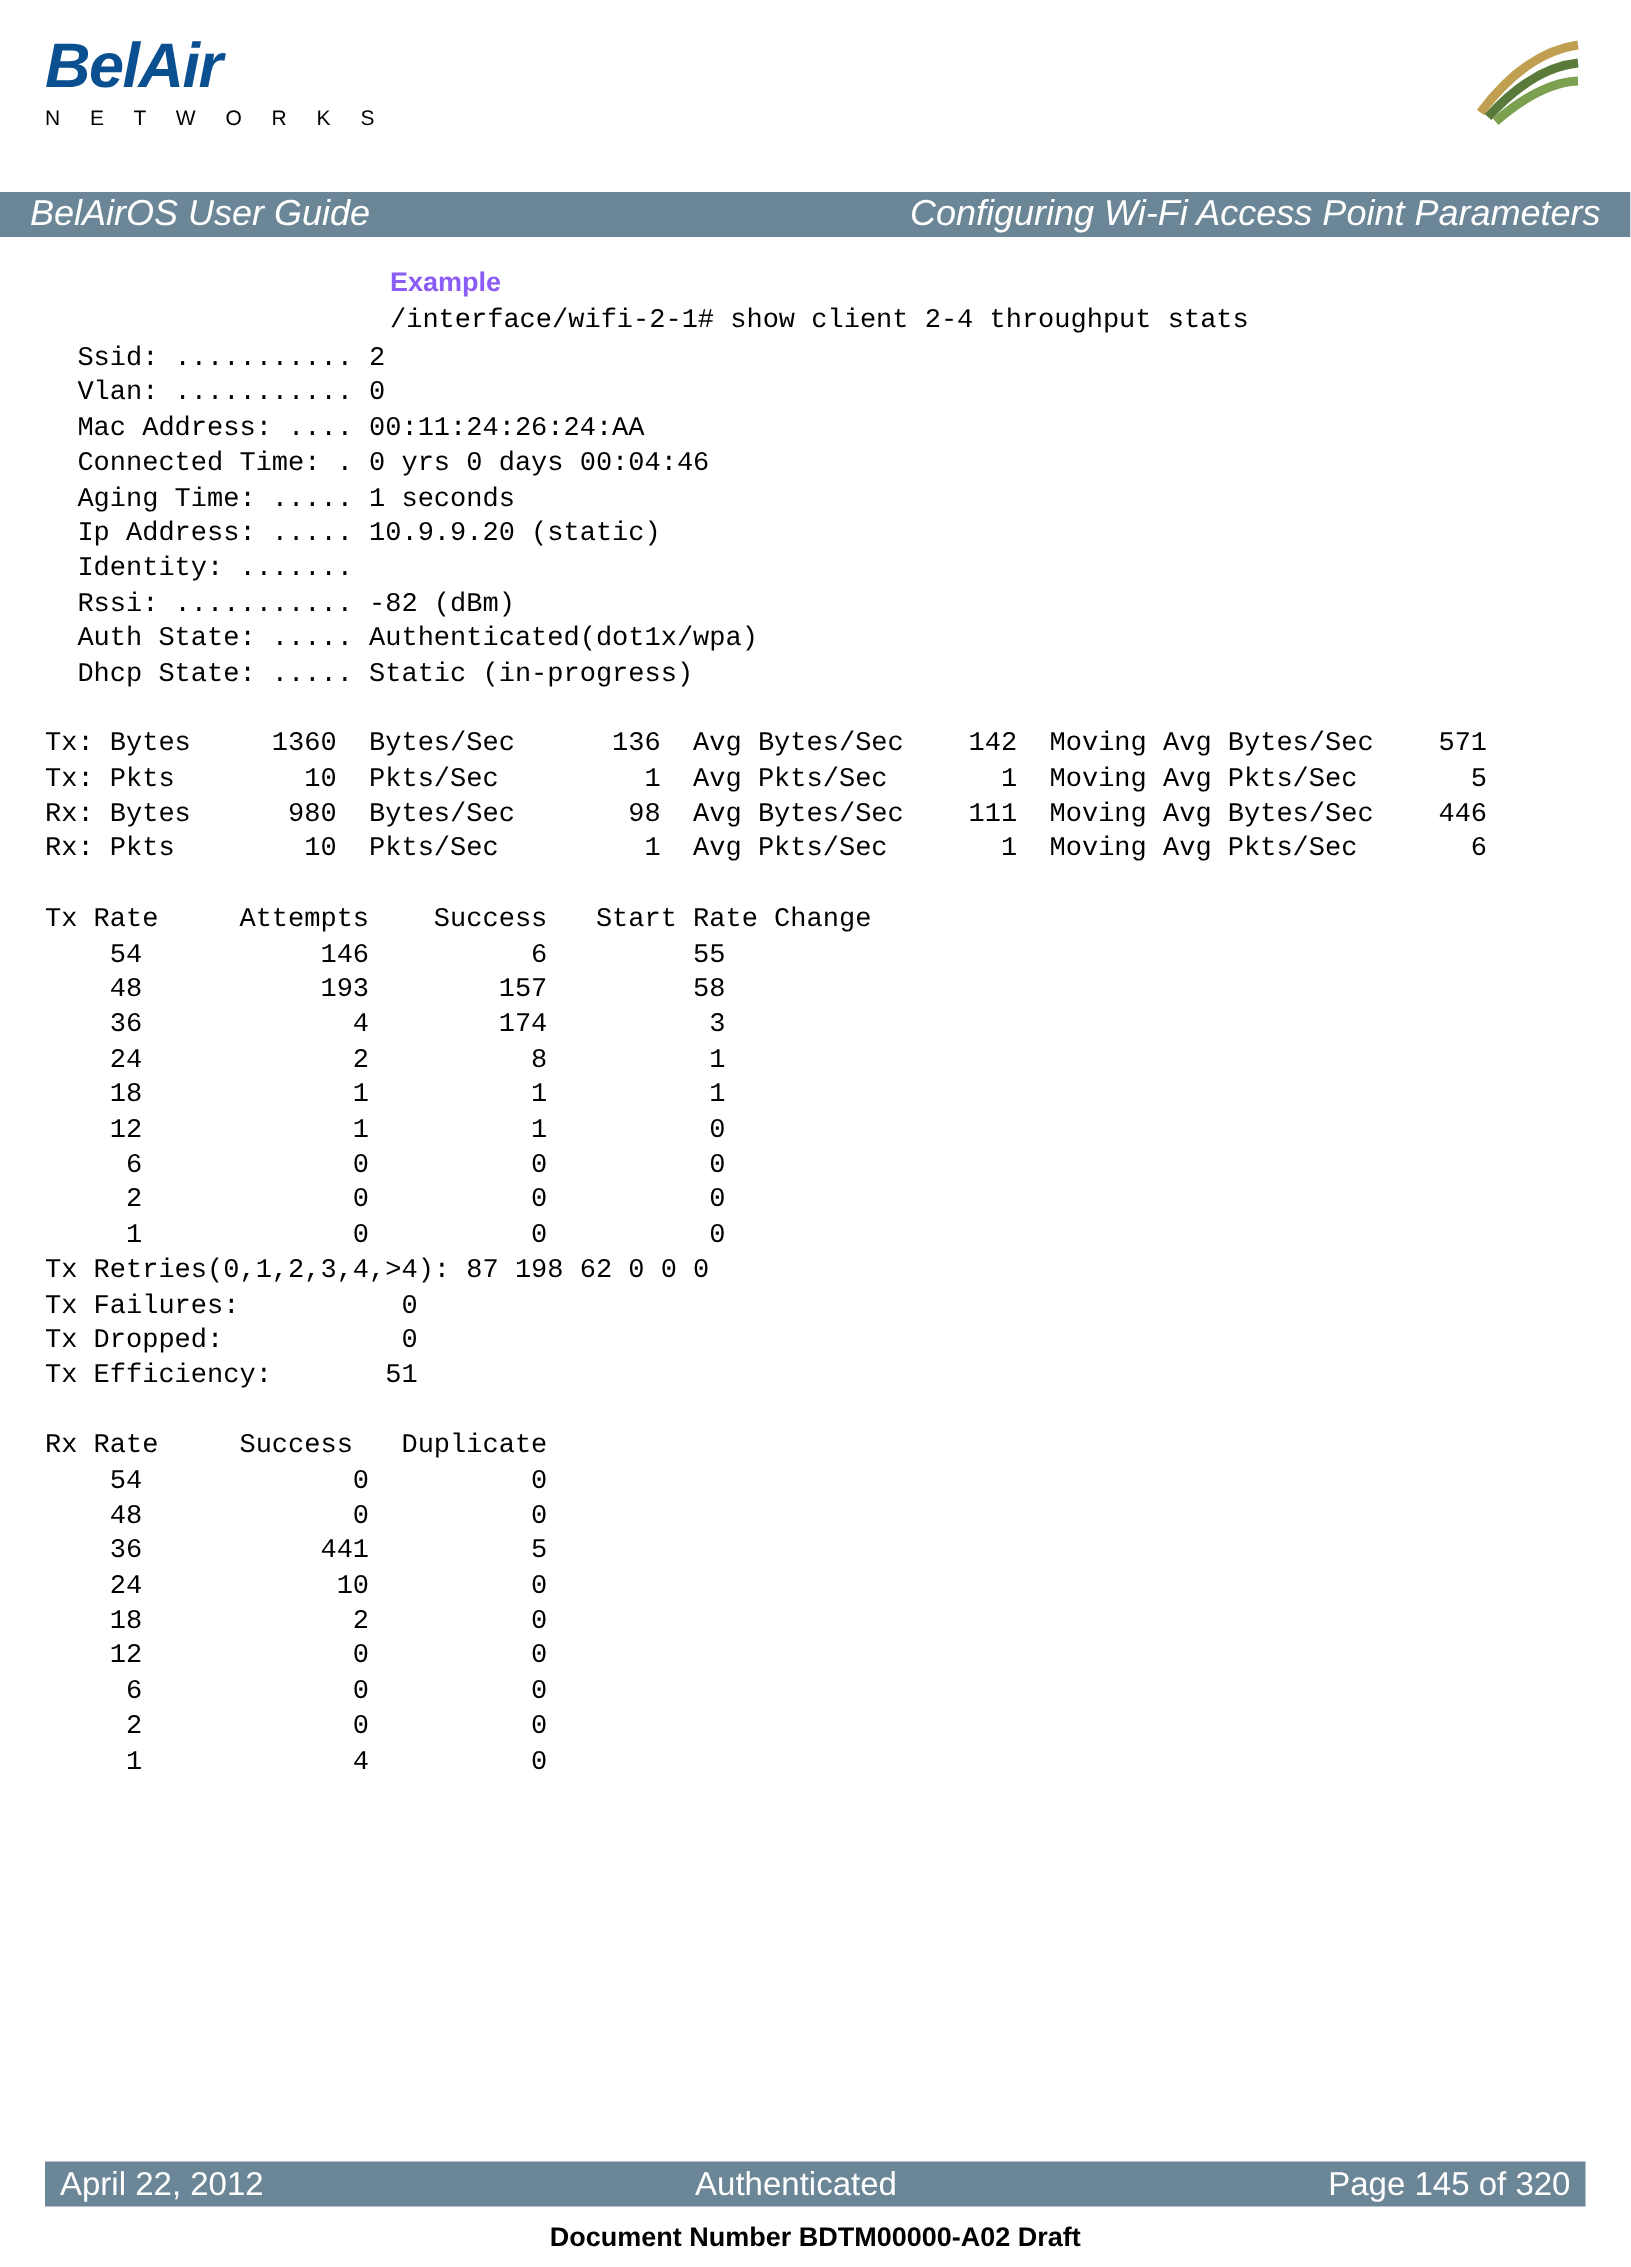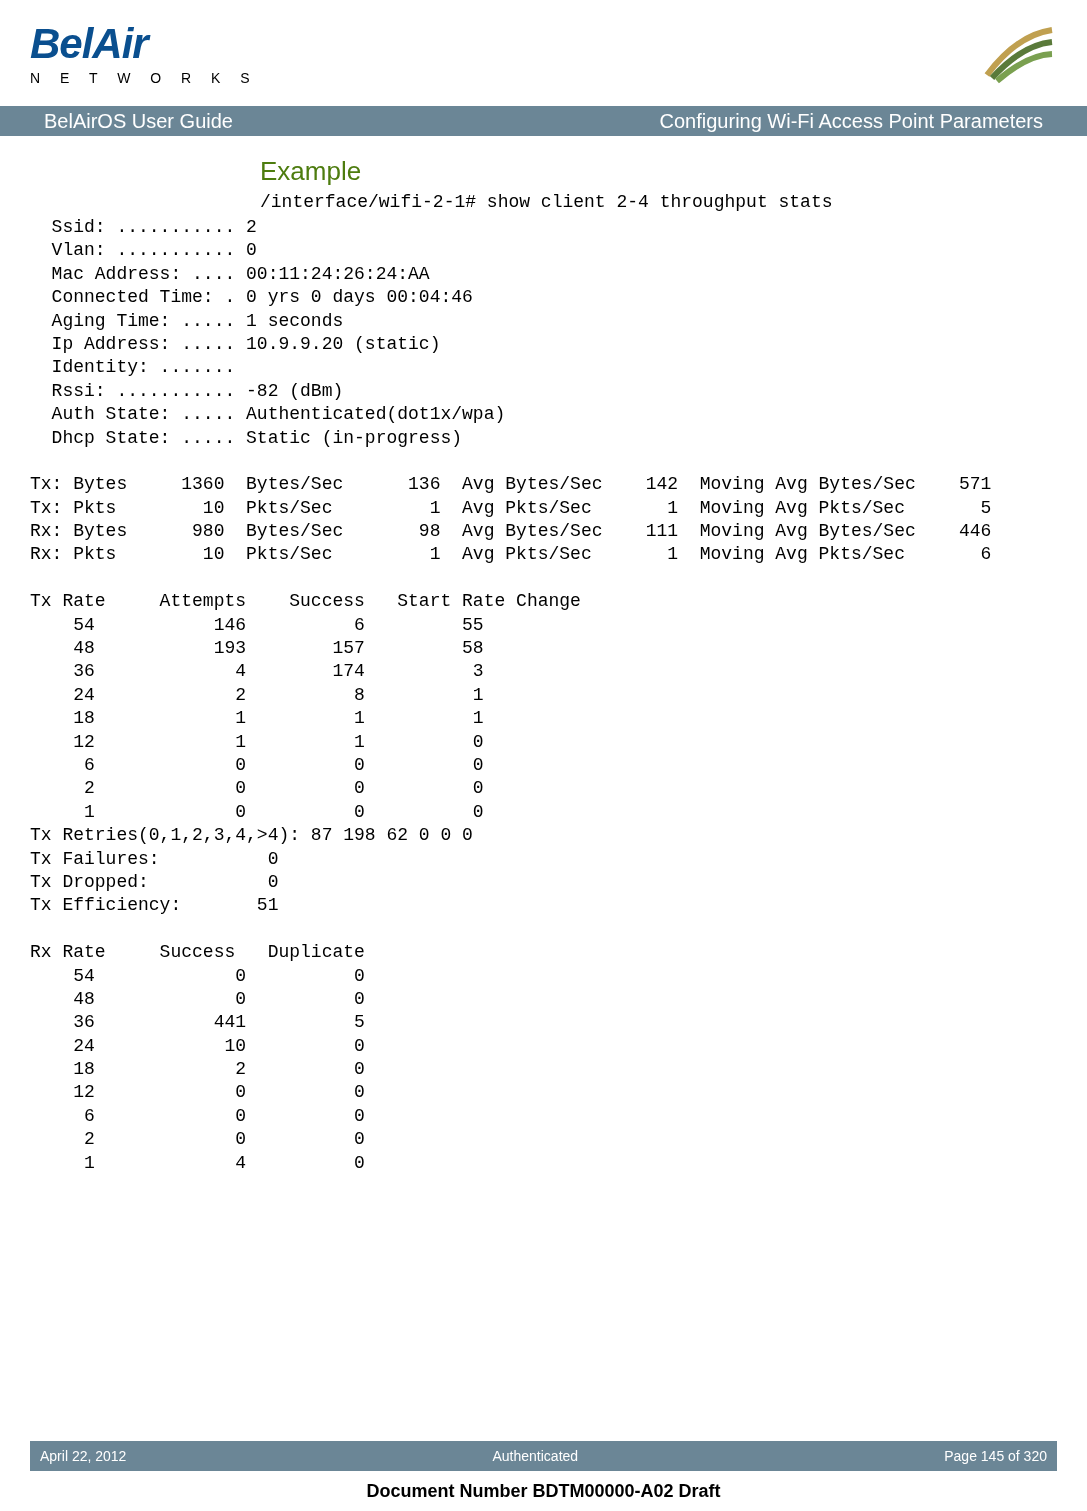--- a/index.html
+++ b/index.html
@@ -5,21 +5,21 @@
     * { margin: 0; padding: 0; box-sizing: border-box; }
     body {
       width: 1087px;
       height: 1511px;
       background: #ffffff;
       font-family: Arial, Helvetica, sans-serif;
       position: relative;
     }
     .header-area {
       position: relative;
-      height: 106px;
+      height: 128px;
       padding: 15px 30px 0 30px;
     }
     .logo-left {
       position: absolute;
       left: 30px;
       top: 20px;
     }
     .logo-belair {
       font-size: 42px;
       font-weight: bold;
@@ -39,31 +39,32 @@
       top: 20px;
       width: 80px;
       height: 65px;
     }
     .title-bar {
       background: #6b8696;
       height: 30px;
       display: flex;
       justify-content: space-between;
       align-items: center;
-      padding: 0 44px;
+      padding: 0 20px;
       color: #ffffff;
-      font-size: 20px;
+      font-size: 24px;
+      font-style: italic;
     }
     .content {
       padding: 20px 30px;
     }
     .example-heading {
-      color: #4d7c0f;
-      font-size: 26px;
-      font-weight: normal;
+      color: #8b5cf6;
+      font-size: 18px;
+      font-weight: bold;
       margin-left: 230px;
       margin-bottom: 5px;
     }
     .command-line {
       font-family: Liberation Mono, monospace;
       font-size: 18px;
       margin-left: 230px;
       margin-bottom: 4px;
     }
     .terminal-output {
@@ -77,21 +78,21 @@
       bottom: 40px;
       left: 30px;
       right: 30px;
       background: #6b8696;
       height: 30px;
       display: flex;
       justify-content: space-between;
       align-items: center;
       padding: 0 10px;
       color: #ffffff;
-      font-size: 14px;
+      font-size: 22px;
     }
     .doc-number {
       position: absolute;
       bottom: 9px;
       left: 0;
       right: 0;
       text-align: center;
       font-size: 18px;
       font-weight: bold;
     }

